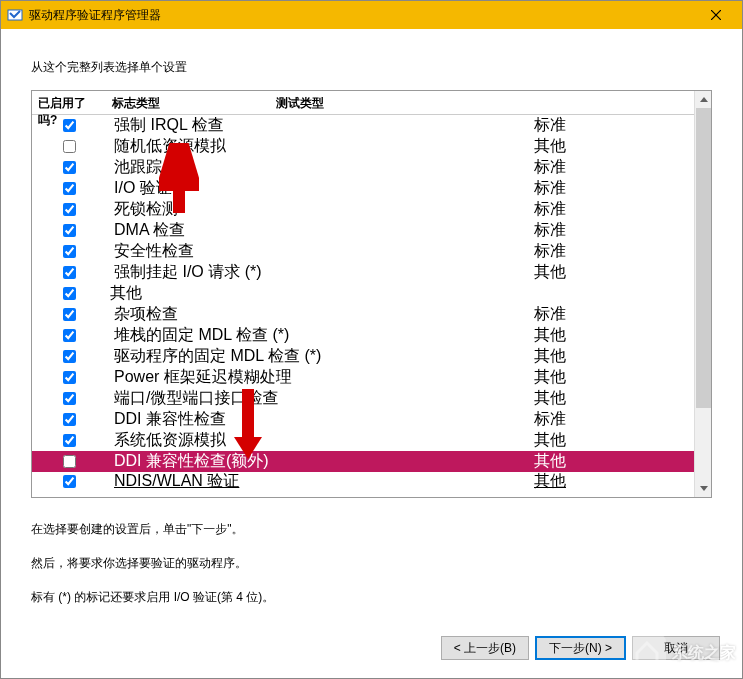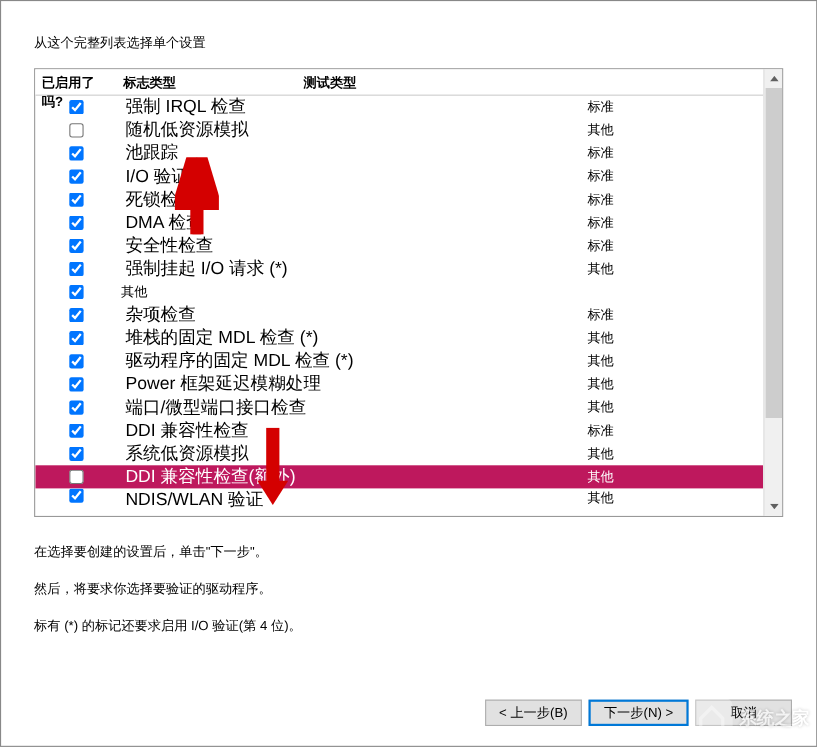--- a/index.html
+++ b/index.html
@@ -89,22 +89,23 @@
       height: 21px;
       align-items: center;
       color: #000;
     }
     .row.selected {
       background: #be185d;
       color: #fff;
     }
     .row.lastrow {
       height: 18px;
-      align-items: flex-start;
+      align-items: center;
       overflow: hidden;
+      text-decoration: underline;
     }
     .cell-enabled {
       width: 74px;
       display: flex;
       justify-content: center;
       align-items: center;
     }
     .cell-enabled input[type="checkbox"] {
       width: 13px;
       height: 13px;
@@ -113,21 +114,21 @@
     .cell-test {
       flex: 1;
       padding-left: 8px;
       font-size: 16px;
       white-space: nowrap;
       overflow: hidden;
     }
     .cell-flag {
       width: 164px;
       padding-left: 4px;
-      font-size: 12px;
+      font-size: 16px;
     }
     .scrollbar {
       width: 17px;
       background: #f0f0f0;
       border-left: 1px solid #ddd;
       position: relative;
     }
     .scroll-arrow {
       width: 17px;
       height: 17px;
@@ -216,20 +217,35 @@
       display: flex;
       align-items: center;
       justify-content: center;
     }
   </style>
 </head>
 <body>
 
 <div class="window">
 
+  <div class="titlebar">
+    <span class="titlebar-icon">
+      <svg width="16" height="16" viewBox="0 0 16 16">
+        <rect x="1" y="3" width="14" height="10" fill="#fff" stroke="#2266cc" stroke-width="1"></rect>
+        <path d="M3 6 L7 10 L13 4" stroke="#2266cc" stroke-width="2" fill="none"></path>
+      </svg>
+    </span>
+    <span class="titlebar-title">驱动程序验证程序管理器</span>
+    <div class="titlebar-close">
+      <svg width="10" height="10" viewBox="0 0 10 10">
+        <line x1="0" y1="0" x2="10" y2="10" stroke="#000" stroke-width="1.2"></line>
+        <line x1="10" y1="0" x2="0" y2="10" stroke="#000" stroke-width="1.2"></line>
+      </svg>
+    </div>
+  </div>
 
   <div class="content">
     <div class="instruction">从这个完整列表选择单个设置</div>
 
     <div class="listview">
       <div class="listview-content">
         <div class="listview-header">
           <div class="col col-enabled">已启用了吗?</div>
           <div class="col col-flag">标志类型</div>
           <div class="col col-test">测试类型</div>

